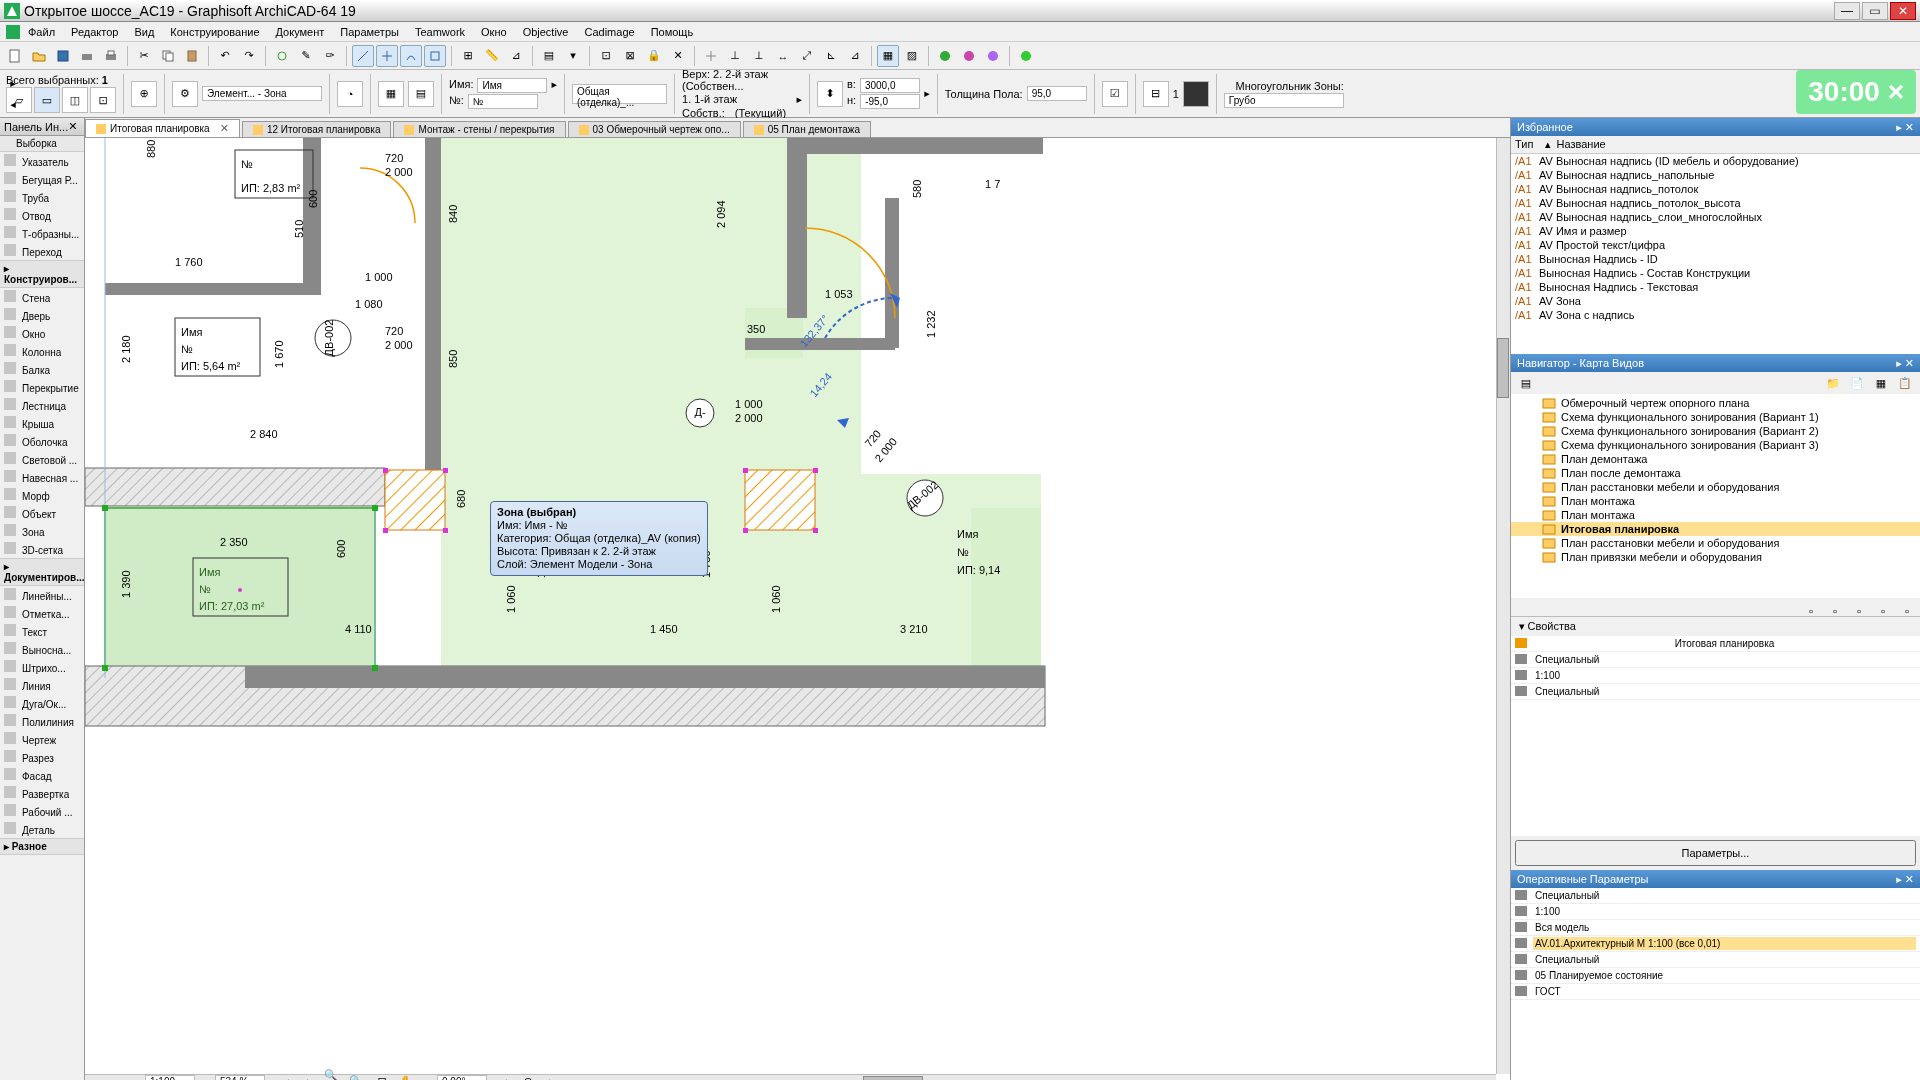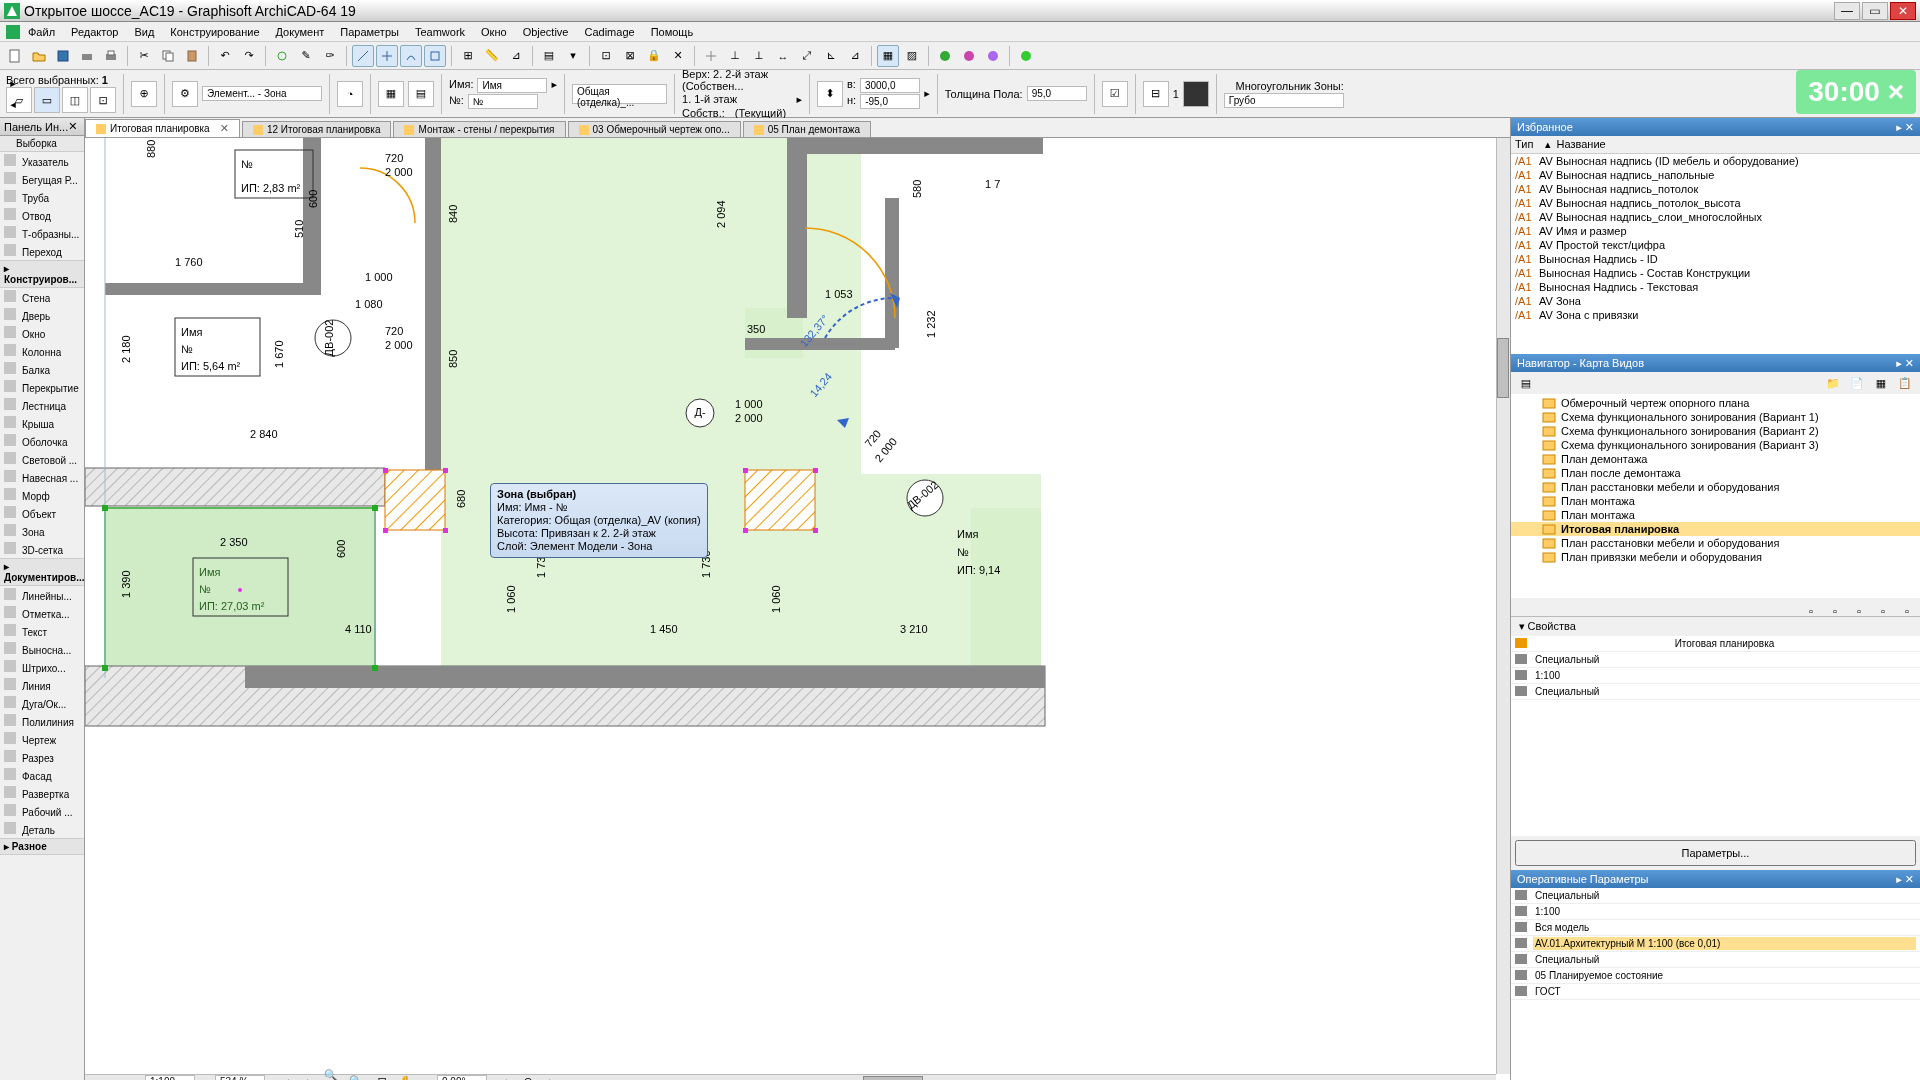--- a/index.html
+++ b/index.html
@@ -659,21 +659,21 @@
             <rect x="298" y="330" width="5" height="5"></rect>
             <rect x="358" y="330" width="5" height="5"></rect>
             <rect x="298" y="390" width="5" height="5"></rect>
             <rect x="358" y="390" width="5" height="5"></rect>
         <rect x="658" y="330" width="5" height="5"></rect>
             <rect x="728" y="330" width="5" height="5"></rect>
             <rect x="658" y="390" width="5" height="5"></rect>
             <rect x="728" y="390" width="5" height="5"></rect>
           </g>
       </svg>
-      <div class="tooltip" style="left:405px;top:345px">
+      <div class="tooltip" style="left:405px;top:363px">
         <b>Зона (выбран)</b><br>
         <span>Имя: Имя - №</span><br>
         <span>Категория: Общая (отделка)_AV (копия)</span><br>
         <span>Высота: Привязан к 2. 2-й этаж</span><br>
         <span>Слой: Элемент Модели - Зона</span>
       </div>
     </div>
     <div class="scrollbar-v">
         <div class="sb-thumb" style="width:12px;height:60px;margin-top:200px"></div>
       </div>
@@ -773,21 +773,21 @@
         <div class="fav-row">
           <svg class="fav-ic">
             <text x="0" y="10" font-size="9" fill="#b50">/A1</text>
           </svg>
           <span>AV Зона</span>
         </div>
         <div class="fav-row">
           <svg class="fav-ic">
             <text x="0" y="10" font-size="9" fill="#b50">/A1</text>
           </svg>
-          <span>AV Зона с привязки</span>
+          <span>AV Зона с надпись</span>
         </div>
       </div>
 
     <div class="panel-hdr">
         <span>Навигатор - Карта Видов</span>
         <span>▸ ✕</span>
       </div>
     <div style="height:22px;background:#f0f0f0;display:flex;align-items:center;padding:0 4px;justify-content:space-between">
       <div class="tb-btn">▤</div>
       <div style="display:flex;gap:2px">

